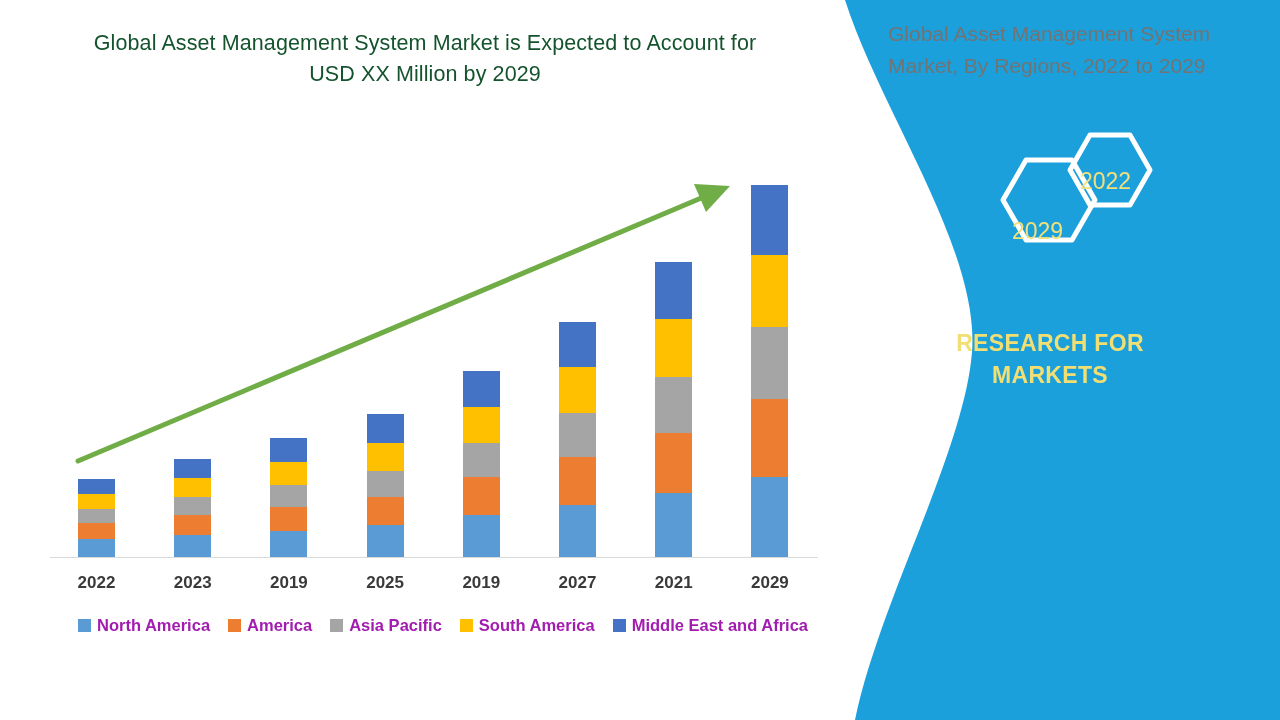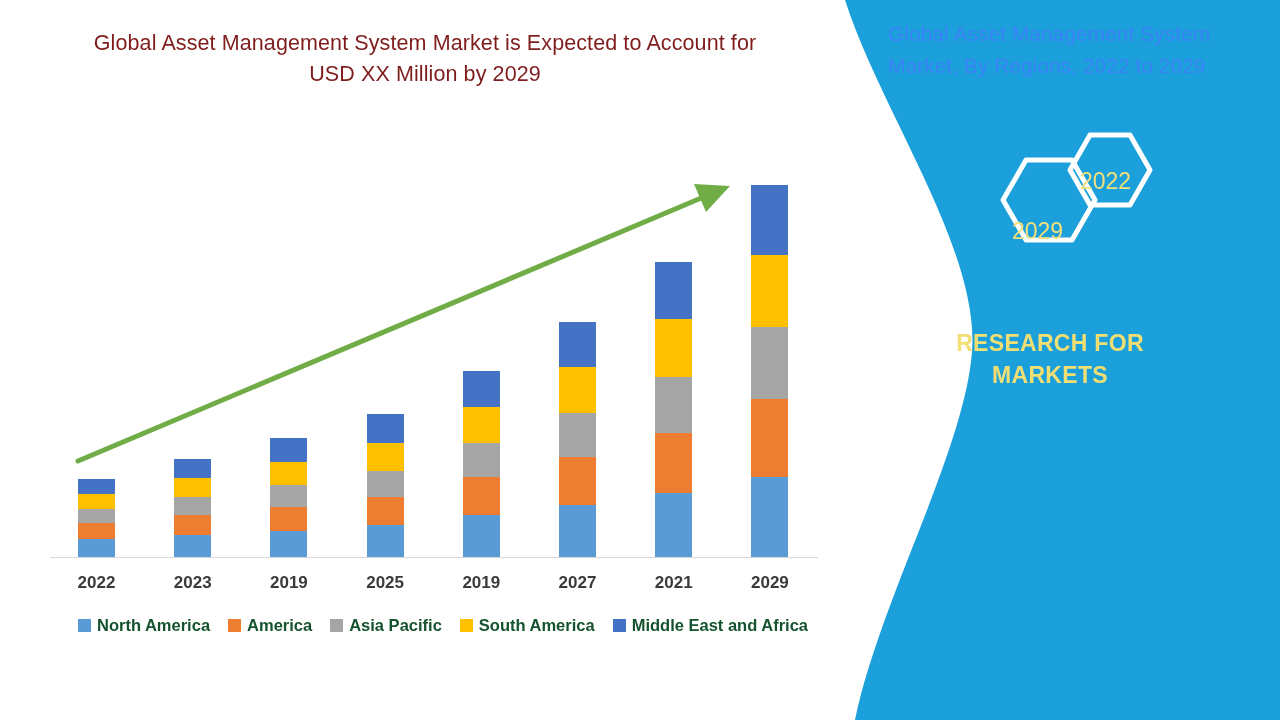--- a/index.html
+++ b/index.html
@@ -17,21 +17,21 @@
     width: 860px; height: 720px;
   }
 
   #chart-title {
     position: absolute;
     left: 70px; top: 28px;
     width: 710px;
     text-align: center;
     font-size: 21.5px;
     line-height: 31px;
-    color: #7f1d1d;
+    color: #14532d;
     font-weight: 400;
     letter-spacing: 0.1px;
   }
 
   
   #plot {
     position: absolute;
     left: 0; top: 0;
     width: 860px; height: 720px;
   }
@@ -85,42 +85,42 @@
     align-items: center;
     gap: 6px;
   }
   .legend-swatch {
     width: 13px; height: 13px;
     flex: 0 0 auto;
   }
   .legend-label {
     font-size: 16.5px;
     font-weight: bold;
-    color: #14532d;
+    color: #a21caf;
     white-space: nowrap;
   }
 
   
   #brand-panel {
     position: absolute;
     left: 820px; top: 0;
     width: 460px; height: 720px;
   }
   #brand-shape {
     position: absolute;
     left: 0; top: 0;
     width: 460px; height: 720px;
   }
   #brand-title {
     position: absolute;
     left: 68px; top: 18px;
     width: 380px;
     font-size: 21px;
     line-height: 32px;
-    color: #3b82f6;
+    color: #737373;
     font-weight: 400;
   }
   #hex-wrap {
     position: absolute;
     left: 160px; top: 130px;
     width: 230px; height: 160px;
   }
   .hex-label {
     position: absolute;
     font-size: 23px;

